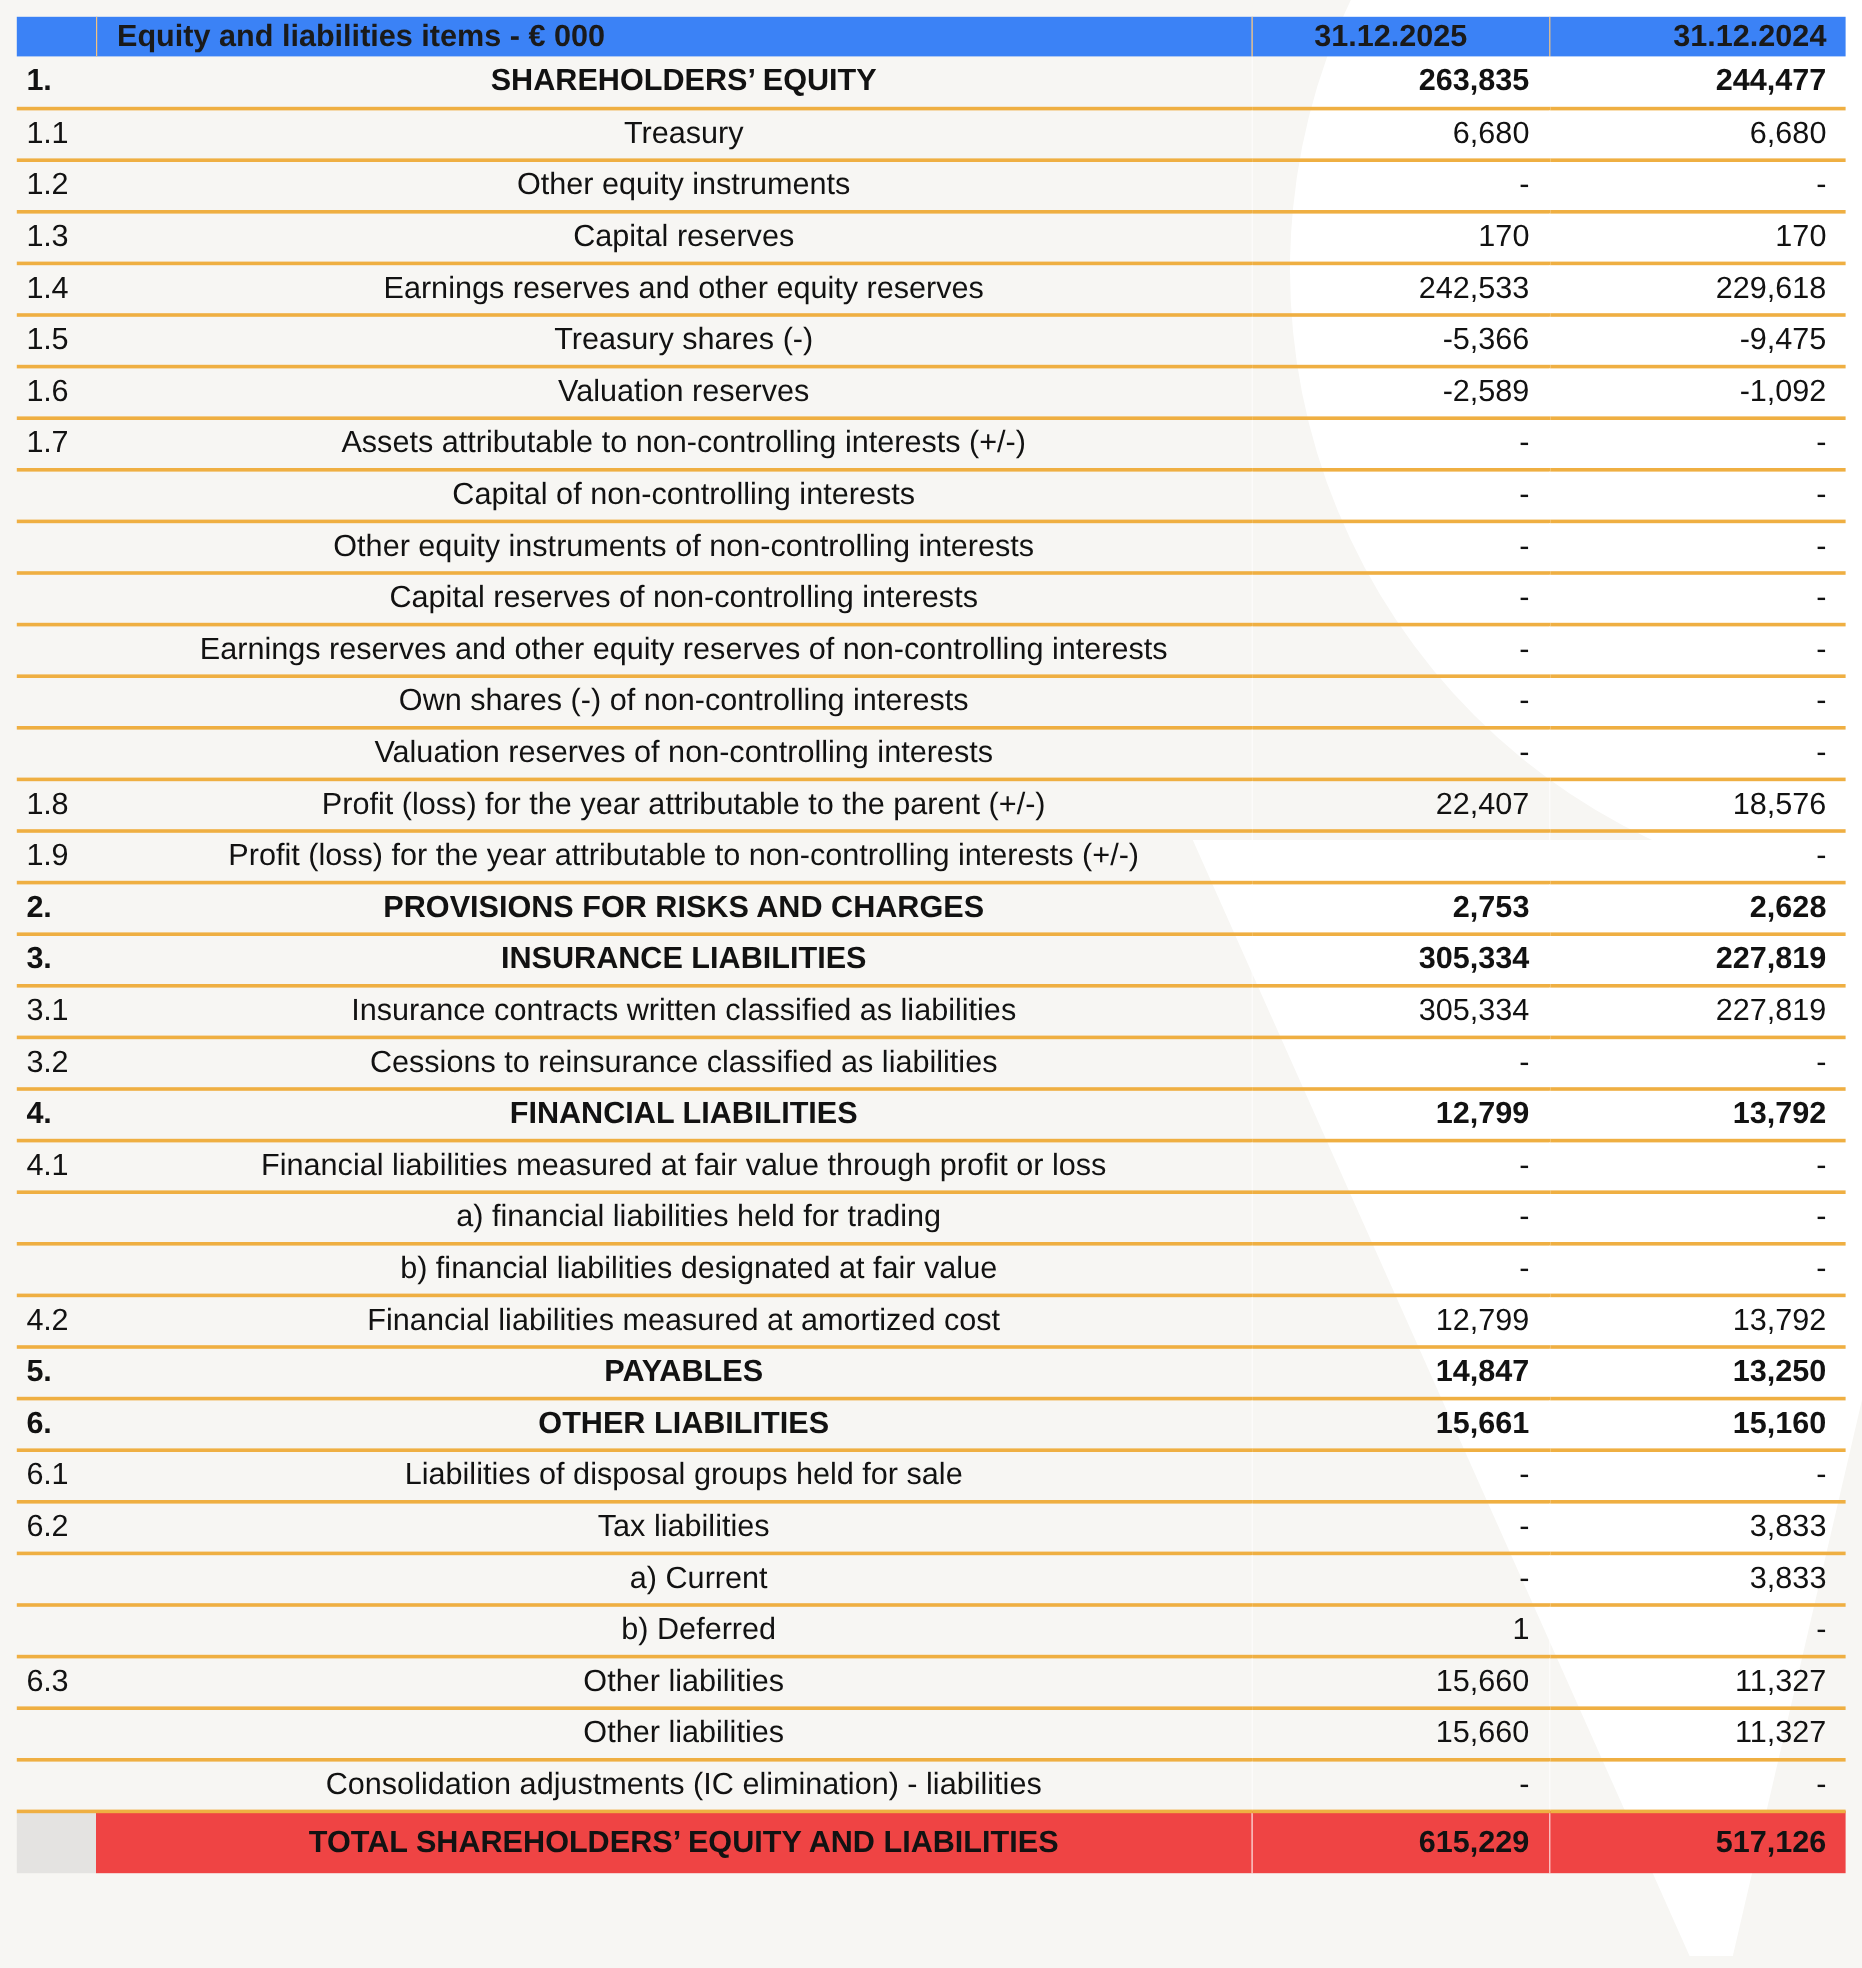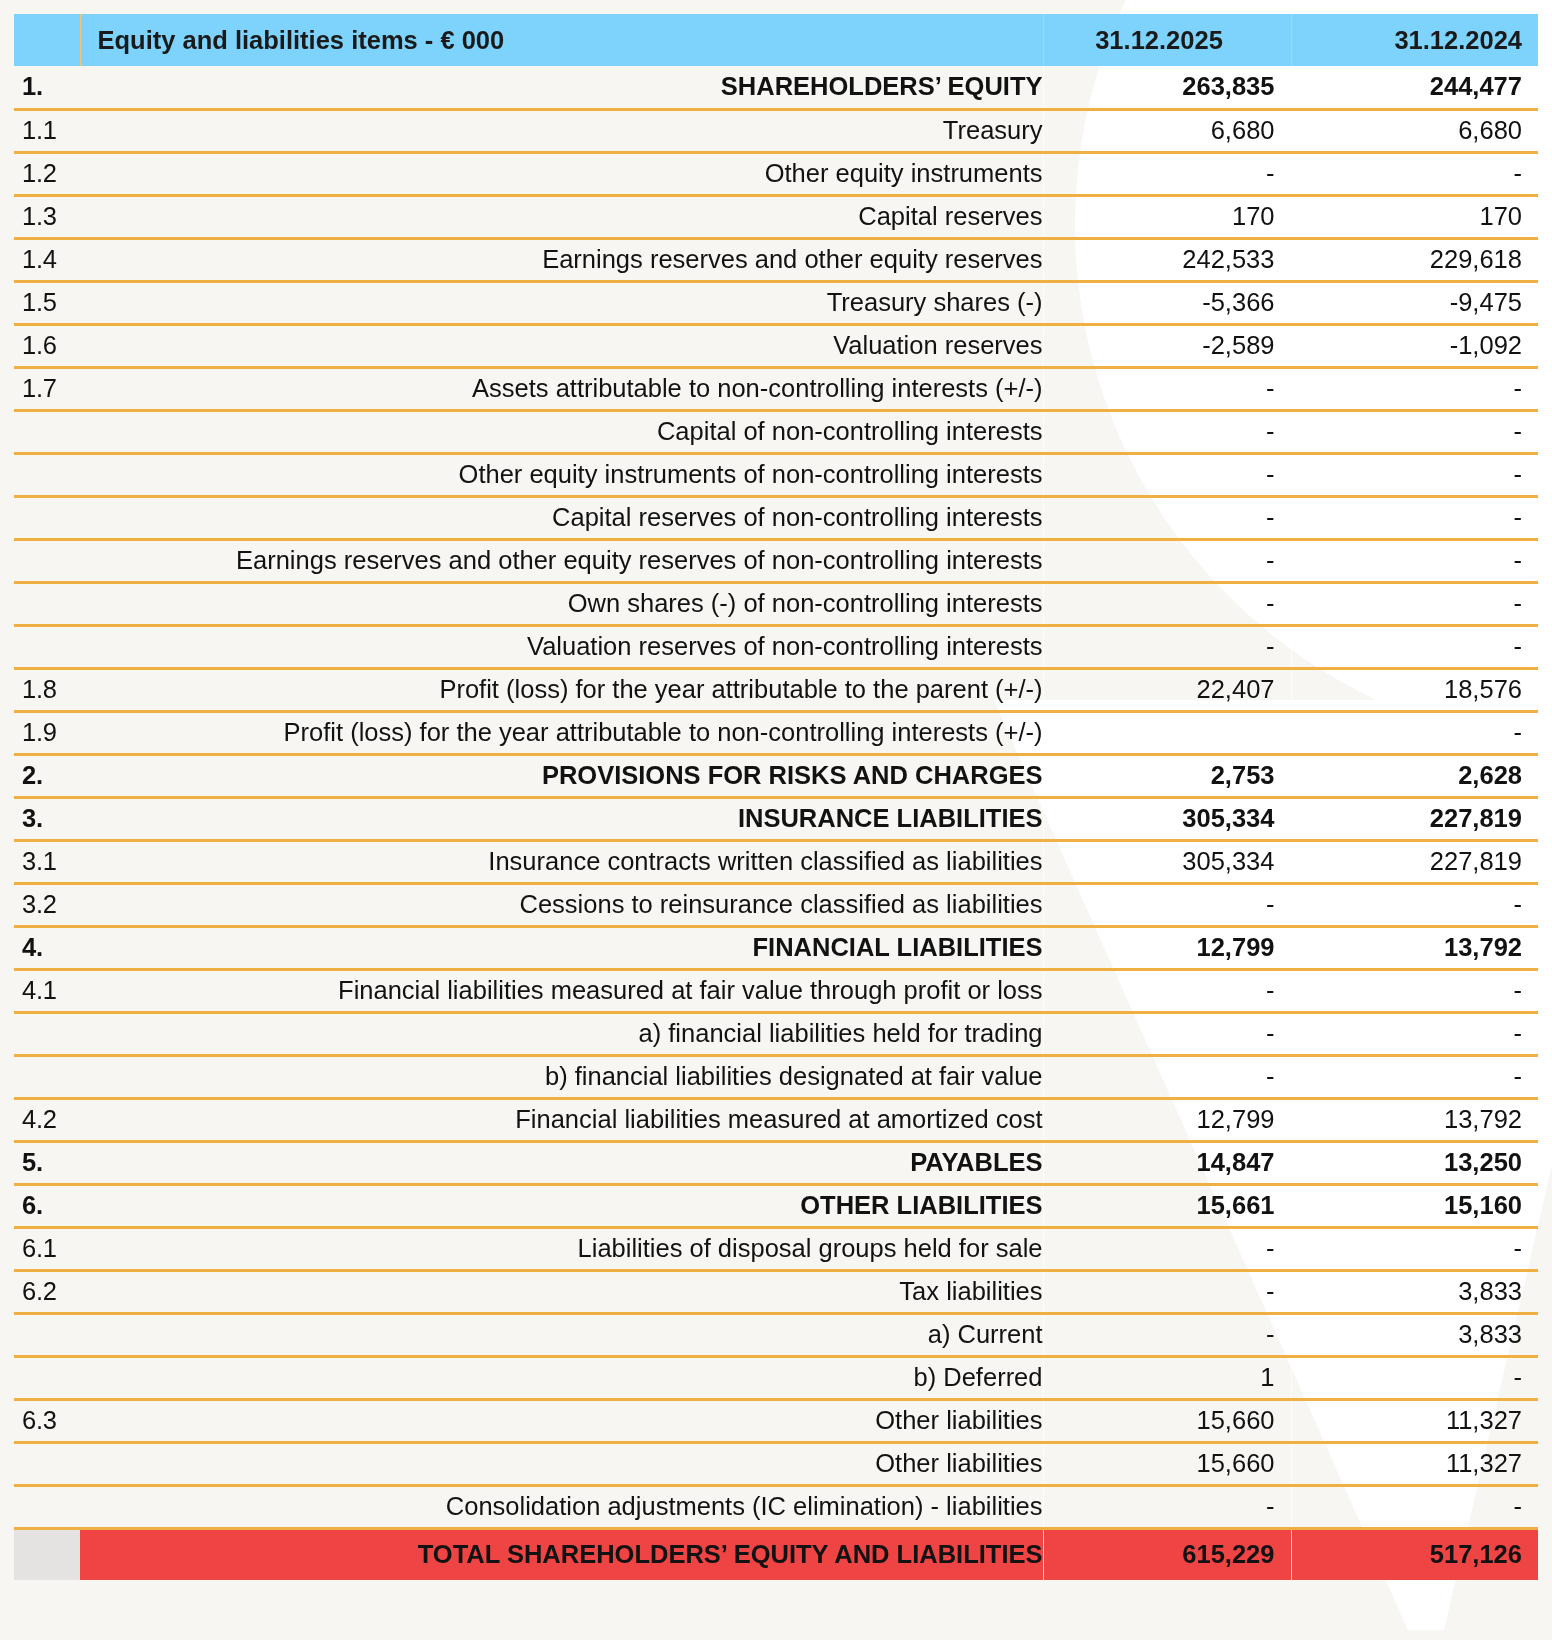--- a/index.html
+++ b/index.html
@@ -66,25 +66,25 @@
     width: 1524px;
     table-layout: fixed;
   }
   table.fin col.c-num   { width: 66px;  }
   table.fin col.c-label { width: 963px; }
   table.fin col.c-v1    { width: 248px; }
   table.fin col.c-v2    { width: 247px; }
 
   
   thead th {
-    background: #7dd3fc;
+    background: #3b82f6;
     color: #1a1a1a;
     font-size: 25.5px;
     font-weight: bold;
-    height: 52px;
+    height: 33px;
     padding: 0;
     vertical-align: middle;
     border: 0;
     box-sizing: border-box;
   }
   thead th.h-num   { border-right: 1px solid #F5C27E; }
   thead th.h-label { text-align: left;  padding-left: 17px; }
   thead th.h-v1    { text-align: center; padding-right: 16px; border-left: 1px solid #F5C27E; }
   thead th.h-v2    { text-align: right; padding-right: 16px; border-left: 1px solid #F5C27E; }
 
@@ -96,21 +96,21 @@
     border-bottom: 3px solid #EFAF42;
     font-size: 25.5px;
     color: #121212;
     line-height: 1.05;
     box-sizing: border-box;
     background: transparent;
   }
   tbody tr.r-first td { border-top: 0; }
 
   td.num   { text-align: left; padding-left: 8px; letter-spacing: -0.2px; }
-  td.label { text-align: right; padding-left: 17px; white-space: nowrap; }
+  td.label { text-align: center; padding-left: 17px; white-space: nowrap; }
   td.val   { text-align: right; padding-right: 16px; white-space: nowrap;
              border-left: 1px solid rgba(255,255,255,0.75); }
 
   
   tr.section td.num,
   tr.section td.label,
   tr.section td.val { font-weight: bold; }
 
   
   td.label.ind { padding-left: 42px; margin-top: 20px; }

